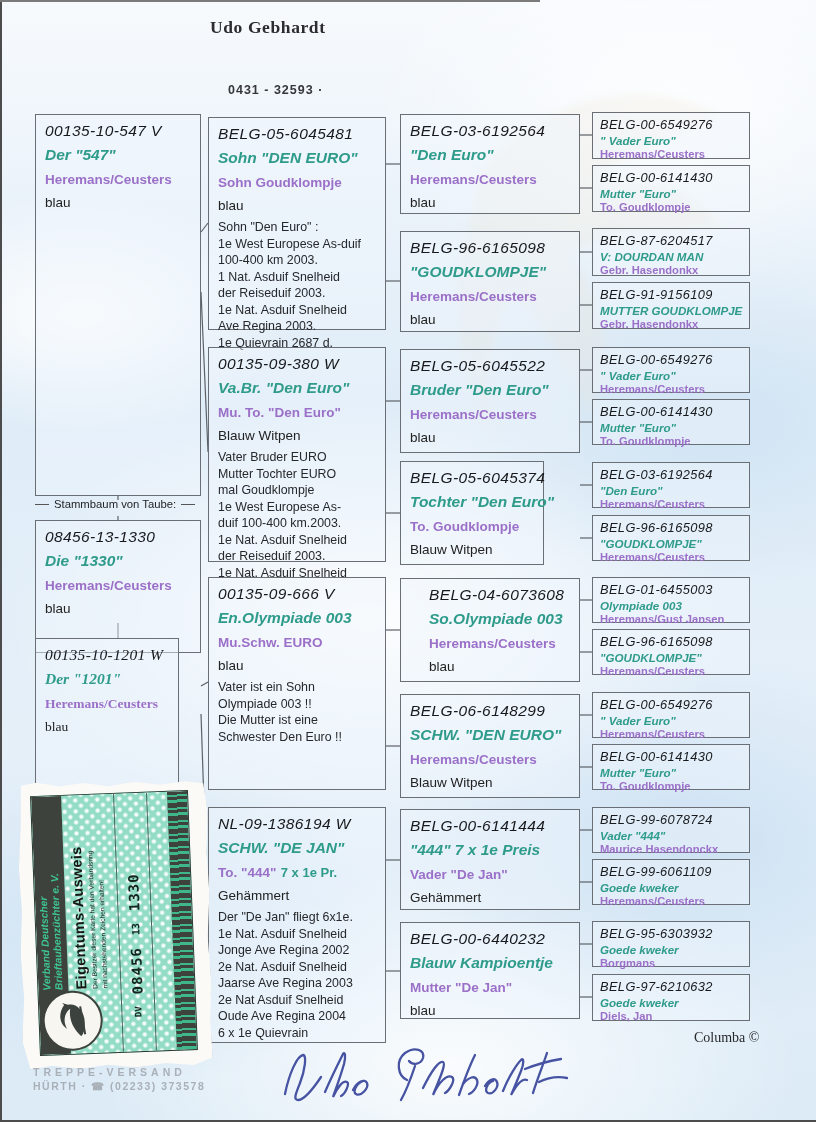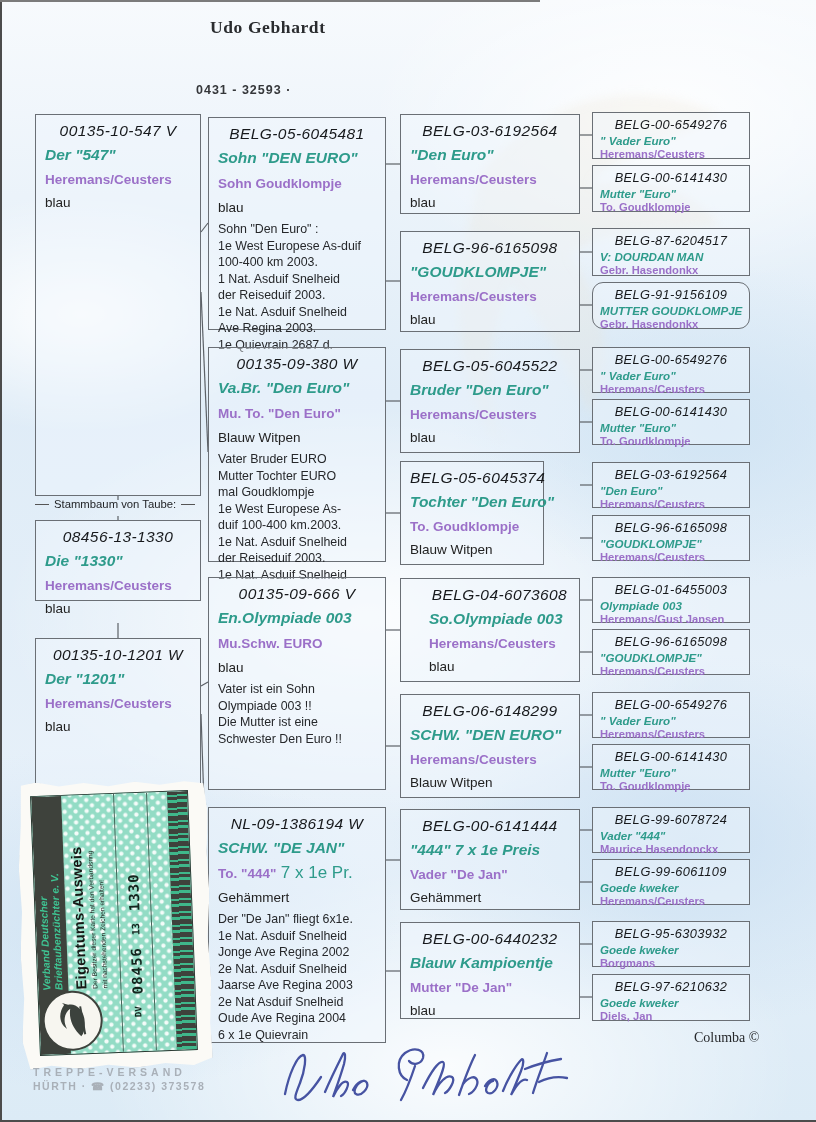--- a/index.html
+++ b/index.html
@@ -17,28 +17,28 @@
       linear-gradient(180deg,#f7fafd 0%,#dfecf7 35%,#e6f0f9 70%,#dcebf6 100%);
   }
   .edge{position:absolute;background:#4c4c4c;}
   .edge.left{left:0;top:0;width:2px;height:1122px;}
   .edge.bottom{left:0;bottom:0;width:816px;height:2px;}
   .edge.top{left:0;top:0;width:540px;height:2px;background:#7b7b7b;}
   .watermark{position:absolute;left:420px;top:55px;opacity:.5;filter:blur(5px);}
   
   .h-name{position:absolute;left:210px;top:17px;font-family:"Liberation Serif",serif;font-weight:bold;font-size:17.5px;letter-spacing:.6px;color:#2a2c2f;}
   .h-addr{position:absolute;left:133px;top:49px;font-style:italic;font-size:16.5px;color:#232528;letter-spacing:.4px;}
-  .h-phone{position:absolute;left:196px;top:83px;font-weight:bold;font-size:12.5px;color:#35373a;letter-spacing:1px;}
+  .h-phone{position:absolute;left:228px;top:83px;font-weight:bold;font-size:12.5px;color:#35373a;letter-spacing:1px;}
   
   .box{position:absolute;border:1px solid #6a6f75;background:rgba(240,246,252,.45);box-sizing:border-box;padding:7px 9px;}
-  .ring{font-style:italic;font-size:15.5px;color:#17191c;letter-spacing:.4px;margin-bottom:6px;white-space:nowrap;text-align:center;}
+  .ring{font-style:italic;font-size:15.5px;color:#17191c;letter-spacing:.4px;margin-bottom:6px;white-space:nowrap;}
   .pname{font-weight:bold;font-style:italic;font-size:15.5px;color:#2e9b8b;margin-bottom:6px;white-space:nowrap;}
   .subline{margin-bottom:7px;white-space:nowrap;}
   .sub{font-weight:bold;font-size:13.5px;color:#9b70c8;}
-  .sub2{font-weight:normal;font-size:17px;color:#2e9b8b;text-align:center;}
+  .sub2{font-weight:bold;font-size:13px;color:#2e9b8b;text-align:center;}
   .colorline{font-size:13.5px;color:#222;margin-bottom:6px;}
   .note{font-size:12.4px;color:#26282b;line-height:1.33;white-space:pre-line;}
   .small{padding:4px 7px;}
   .small .ring{font-size:12.8px;margin-bottom:2px;}
   .small .pname{font-size:11.6px;margin-bottom:1px;}
   .small .sub{font-size:11.2px;}
   .treelabel{position:absolute;left:35px;top:498px;width:166px;display:flex;align-items:center;font-size:11.3px;color:#232528;}
   .treelabel .dash{flex:0 0 14px;height:1px;background:#555;}
   .treelabel .txt{padding:0 5px;white-space:nowrap;}
   .connectors{position:absolute;left:0;top:0;pointer-events:none;}
@@ -130,28 +130,28 @@
     <div class="subline"><span class="sub">Heremans/Ceusters</span></div>
     <div class="colorline">blau</div>
   </div>
 
   <div class="treelabel">
     <span class="dash"></span>
     <span class="txt">Stammbaum von Taube:</span>
     <span class="dash"></span>
   </div>
 
-  <div class="box" style="left:35px;top:520px;width:166px;height:81px;">
+  <div class="box" style="left:35px;top:520px;width:166px;height:133px;">
     <div class="ring">08456-13-1330</div>
     <div class="pname">Die "1330"</div>
     <div class="subline"><span class="sub">Heremans/Ceusters</span></div>
     <div class="colorline">blau</div>
   </div>
 
-  <div class="box" style="left:35px;top:638px;width:166px;height:152px;">
+  <div class="box" style="left:35px;top:638px;width:144px;height:152px;font-family:Liberation Serif, serif;">
     <div class="ring">00135-10-1201 W</div>
     <div class="pname">Der "1201"</div>
     <div class="subline"><span class="sub">Heremans/Ceusters</span></div>
     <div class="colorline">blau</div>
   </div>
 
   <div class="box" style="left:208px;top:117px;width:178px;height:213px;">
     <div class="ring">BELG-05-6045481</div>
     <div class="pname">Sohn "DEN EURO"</div>
     <div class="subline"><span class="sub">Sohn Goudklompje</span> <span class="sub2"></span></div>
@@ -264,21 +264,21 @@
   <div class="box small" style="left:592px;top:165px;width:158px;height:47px;">
     <div class="ring">BELG-00-6141430</div>
     <div class="pname">Mutter "Euro"</div>
     <div class="sub">To. Goudklompje</div>
   </div>
   <div class="box small" style="left:592px;top:228px;width:158px;height:48px;">
     <div class="ring">BELG-87-6204517</div>
     <div class="pname">V: DOURDAN MAN</div>
     <div class="sub">Gebr. Hasendonkx</div>
   </div>
-  <div class="box small" style="left:592px;top:282px;width:158px;height:47px;border-radius:11px;">
+  <div class="box small" style="left:592px;top:282px;width:158px;height:47px;">
     <div class="ring">BELG-91-9156109</div>
     <div class="pname">MUTTER GOUDKLOMPJE</div>
     <div class="sub">Gebr. Hasendonkx</div>
   </div>
   <div class="box small" style="left:592px;top:347px;width:158px;height:46px;">
     <div class="ring">BELG-00-6549276</div>
     <div class="pname">" Vader Euro"</div>
     <div class="sub">Heremans/Ceusters</div>
   </div>
   <div class="box small" style="left:592px;top:399px;width:158px;height:46px;">

